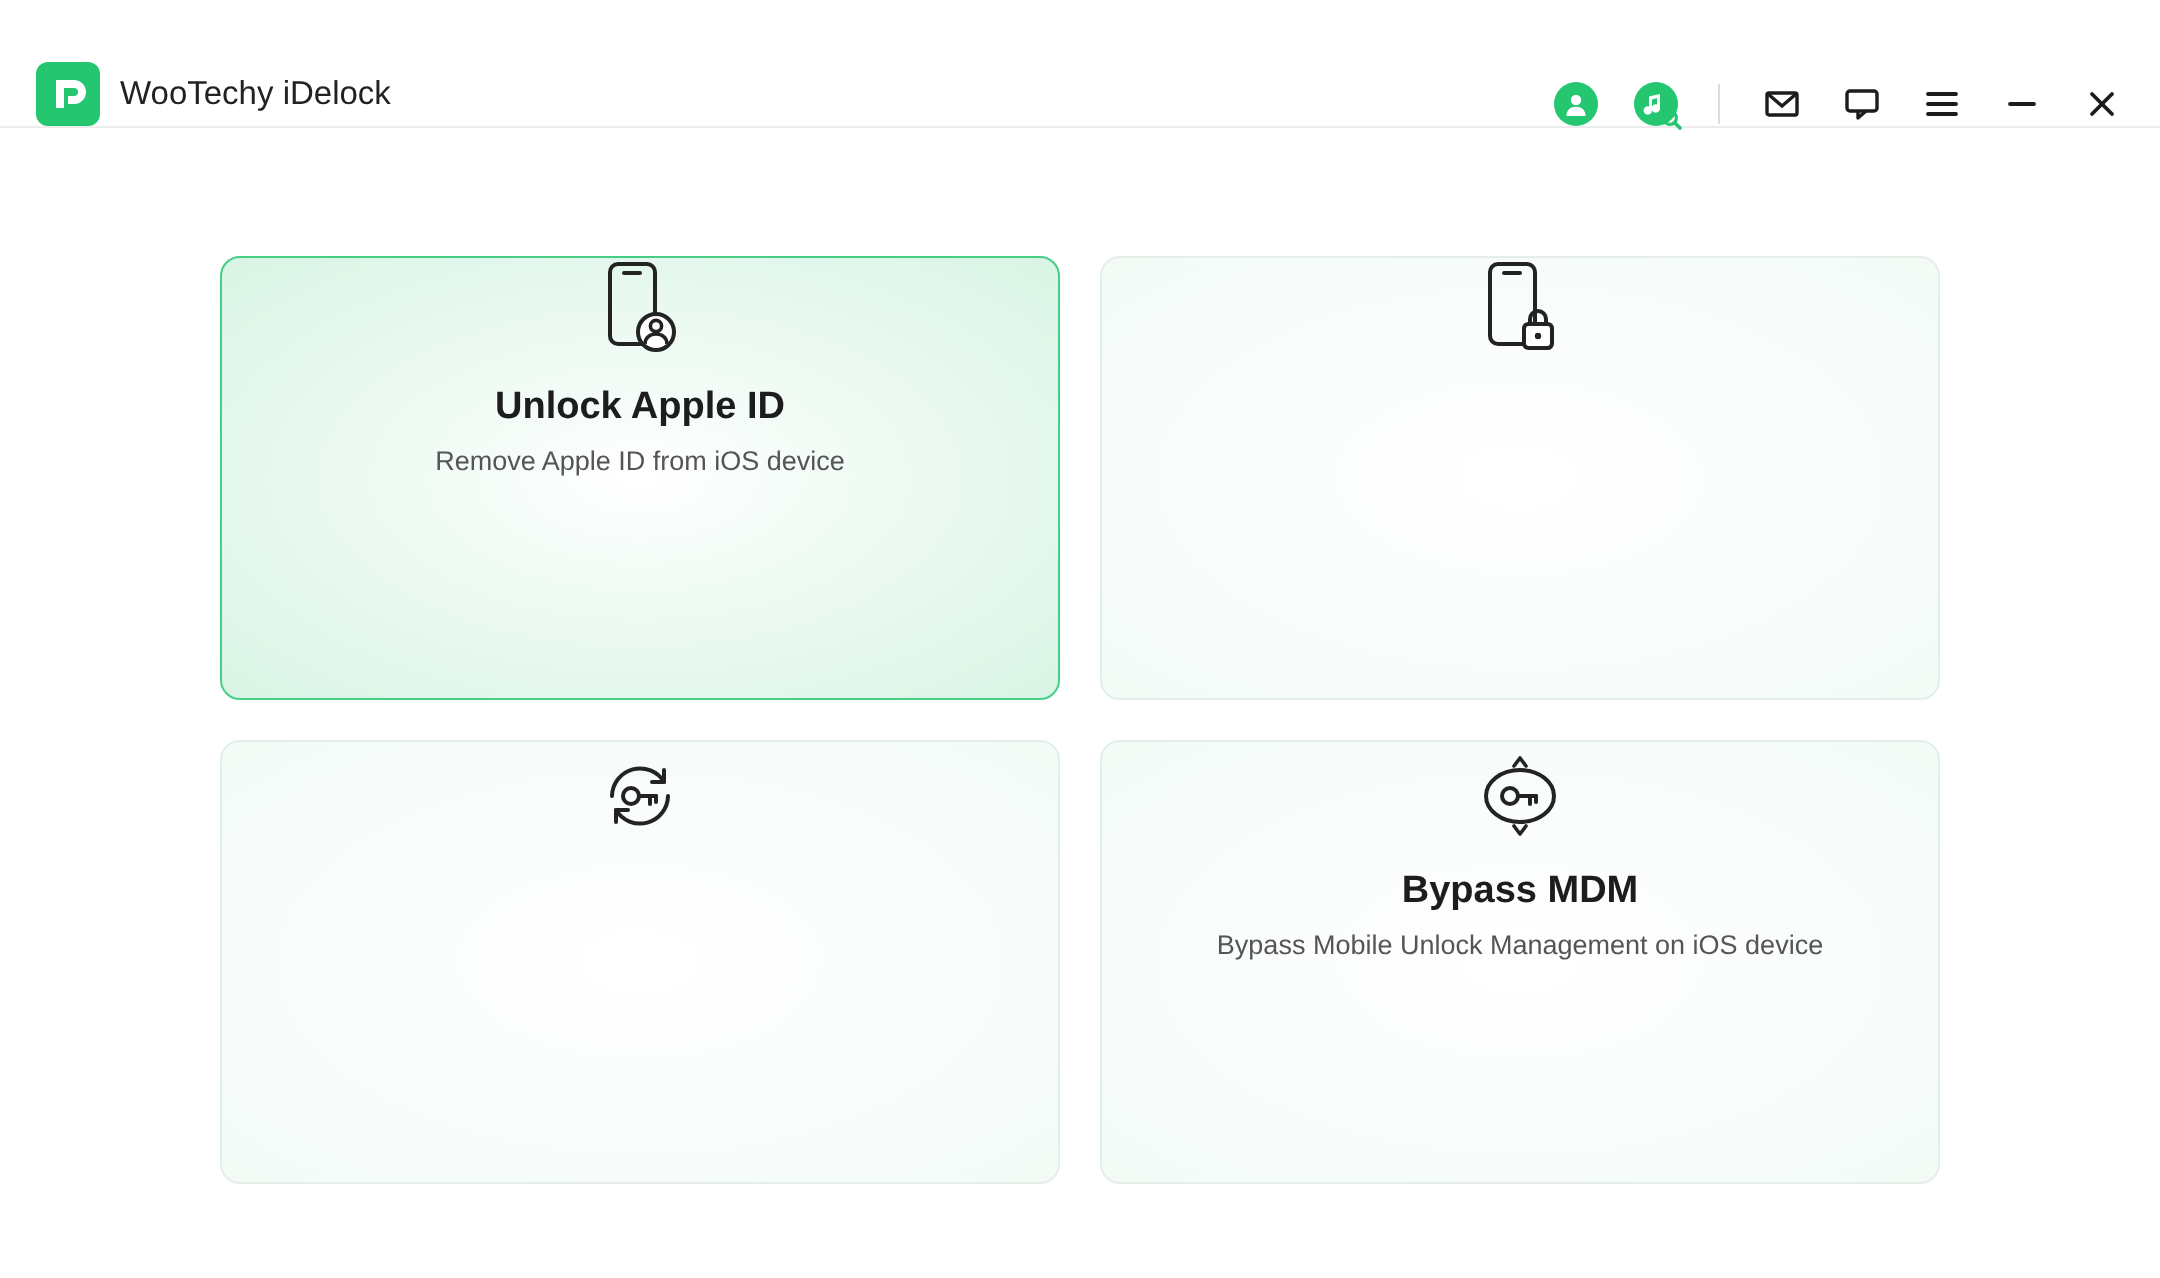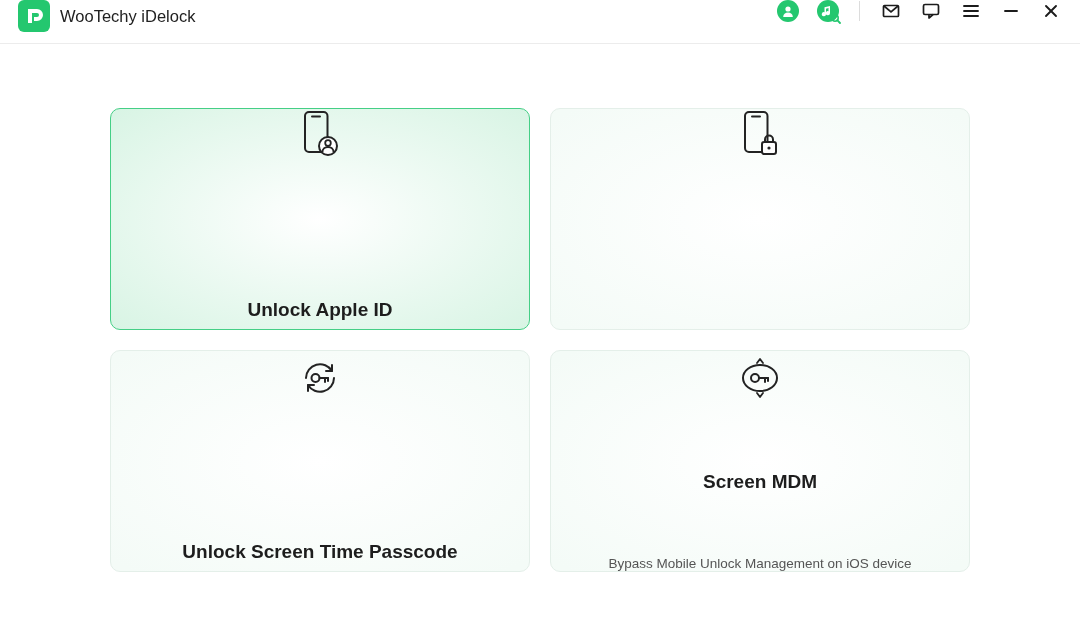--- a/index.html
+++ b/index.html
@@ -4,23 +4,23 @@
 <style>
   * { box-sizing: border-box; margin: 0; padding: 0; }
   body {
     width: 1080px;
     height: 639px;
     font-family: "Segoe UI", -apple-system, BlinkMacSystemFont, sans-serif;
     background: #ffffff;
     overflow: hidden;
   }
   .titlebar {
-    height: 44px;
-    display: flex;
-    align-items: flex-start;
+    height: 64px;
+    display: flex;
+    align-items: flex-end;
     padding: 0 18px 0 18px;
     border-bottom: 1px solid #ececec;
   }
   .logo-block {
     display: flex;
     align-items: center;
     gap: 10px;
   }
   .logo-square {
     width: 32px;
@@ -72,21 +72,21 @@
     grid-template-rows: 222px 222px;
     gap: 20px;
   }
   .card {
     border: 1px solid #e4efe9;
     border-radius: 10px;
     background: radial-gradient(ellipse at center, #ffffff 0%, #f4fbf7 95%);
     display: flex;
     flex-direction: column;
     align-items: center;
-    justify-content: space-between;
+    justify-content: flex-start;
     cursor: pointer;
     padding: 0 20px;
     text-align: center;
   }
   .card.active {
     border-color: #45cf86;
     background: radial-gradient(ellipse at center, #ffffff 0%, #d8f4e4 100%);
   }
   .card-icon {
     margin-bottom: 16px;
@@ -175,20 +175,21 @@
     <div class="card-icon">
       <svg width="46" height="48" viewBox="0 0 46 48" fill="none">
         <rect x="8" y="3" width="22.5" height="40" rx="4" stroke="#232323" stroke-width="2"></rect>
         <line x1="15" y1="7.5" x2="23" y2="7.5" stroke="#232323" stroke-width="2" stroke-linecap="round"></line>
         <circle cx="31" cy="37" r="9" stroke="#232323" stroke-width="2" fill="#ffffff"></circle>
         <circle cx="31" cy="34" r="2.8" stroke="#232323" stroke-width="1.8"></circle>
         <path d="M25.5 43 C25.5 39.8 28 38 31 38 C34 38 36.5 39.8 36.5 43" stroke="#232323" stroke-width="1.8" fill="none"></path>
       </svg>
     </div>
     <div class="card-title">Unlock Apple ID</div>
+    <div class="card-desc">Remove Apple ID from iOS device</div>
   </div>
 
   <div class="card">
     <div class="card-icon">
       <svg width="46" height="48" viewBox="0 0 46 48" fill="none">
         <rect x="8" y="3" width="22.5" height="40" rx="4" stroke="#232323" stroke-width="2"></rect>
         <line x1="15" y1="7.5" x2="23" y2="7.5" stroke="#232323" stroke-width="2" stroke-linecap="round"></line>
         <rect x="25" y="33" width="14" height="12" rx="2.2" stroke="#232323" stroke-width="2" fill="#ffffff"></rect>
         <path d="M28 33 V30.5 A4 4 0 0 1 36 30.5 V33" stroke="#232323" stroke-width="2" fill="none"></path>
         <circle cx="32" cy="39" r="1.6" fill="#232323"></circle>
@@ -202,32 +203,31 @@
         <path d="M9 21 A14 14 0 0 1 35 14" stroke="#232323" stroke-width="2" fill="none" stroke-linecap="round"></path>
         <polyline points="35,8 35,14 29,14" stroke="#232323" stroke-width="2" fill="none" stroke-linecap="round" stroke-linejoin="round"></polyline>
         <path d="M37 21 A14 14 0 0 1 11 28" stroke="#232323" stroke-width="2" fill="none" stroke-linecap="round"></path>
         <polyline points="11,34 11,28 17,28" stroke="#232323" stroke-width="2" fill="none" stroke-linecap="round" stroke-linejoin="round"></polyline>
         <circle cx="18.5" cy="21" r="4" stroke="#232323" stroke-width="2"></circle>
         <line x1="22.5" y1="21" x2="31" y2="21" stroke="#232323" stroke-width="2" stroke-linecap="round"></line>
         <line x1="28" y1="21" x2="28" y2="25" stroke="#232323" stroke-width="2" stroke-linecap="round"></line>
         <line x1="31" y1="21" x2="31" y2="24" stroke="#232323" stroke-width="2" stroke-linecap="round"></line>
       </svg>
     </div>
-    <div class="card-title">Unlock Screen Time Passcode</div>
   </div>
 
   <div class="card">
     <div class="card-icon">
       <svg width="46" height="42" viewBox="0 0 46 42" fill="none">
         <polyline points="20,6 23,2 26,6" stroke="#232323" stroke-width="1.8" fill="none" stroke-linecap="round" stroke-linejoin="round"></polyline>
         <polyline points="20,36 23,40 26,36" stroke="#232323" stroke-width="1.8" fill="none" stroke-linecap="round" stroke-linejoin="round"></polyline>
         <ellipse cx="23" cy="21" rx="17" ry="13" stroke="#232323" stroke-width="2" fill="none"></ellipse>
         <circle cx="18" cy="21" r="4" stroke="#232323" stroke-width="2"></circle>
         <line x1="22" y1="21" x2="31" y2="21" stroke="#232323" stroke-width="2" stroke-linecap="round"></line>
         <line x1="28" y1="21" x2="28" y2="25" stroke="#232323" stroke-width="2" stroke-linecap="round"></line>
         <line x1="31" y1="21" x2="31" y2="24" stroke="#232323" stroke-width="2" stroke-linecap="round"></line>
       </svg>
     </div>
-    <div class="card-title">Screen MDM</div>
+    <div class="card-title">Bypass MDM</div>
     <div class="card-desc">Bypass Mobile Unlock Management on iOS device</div>
   </div>
 
 </div>
 
 </body></html>

